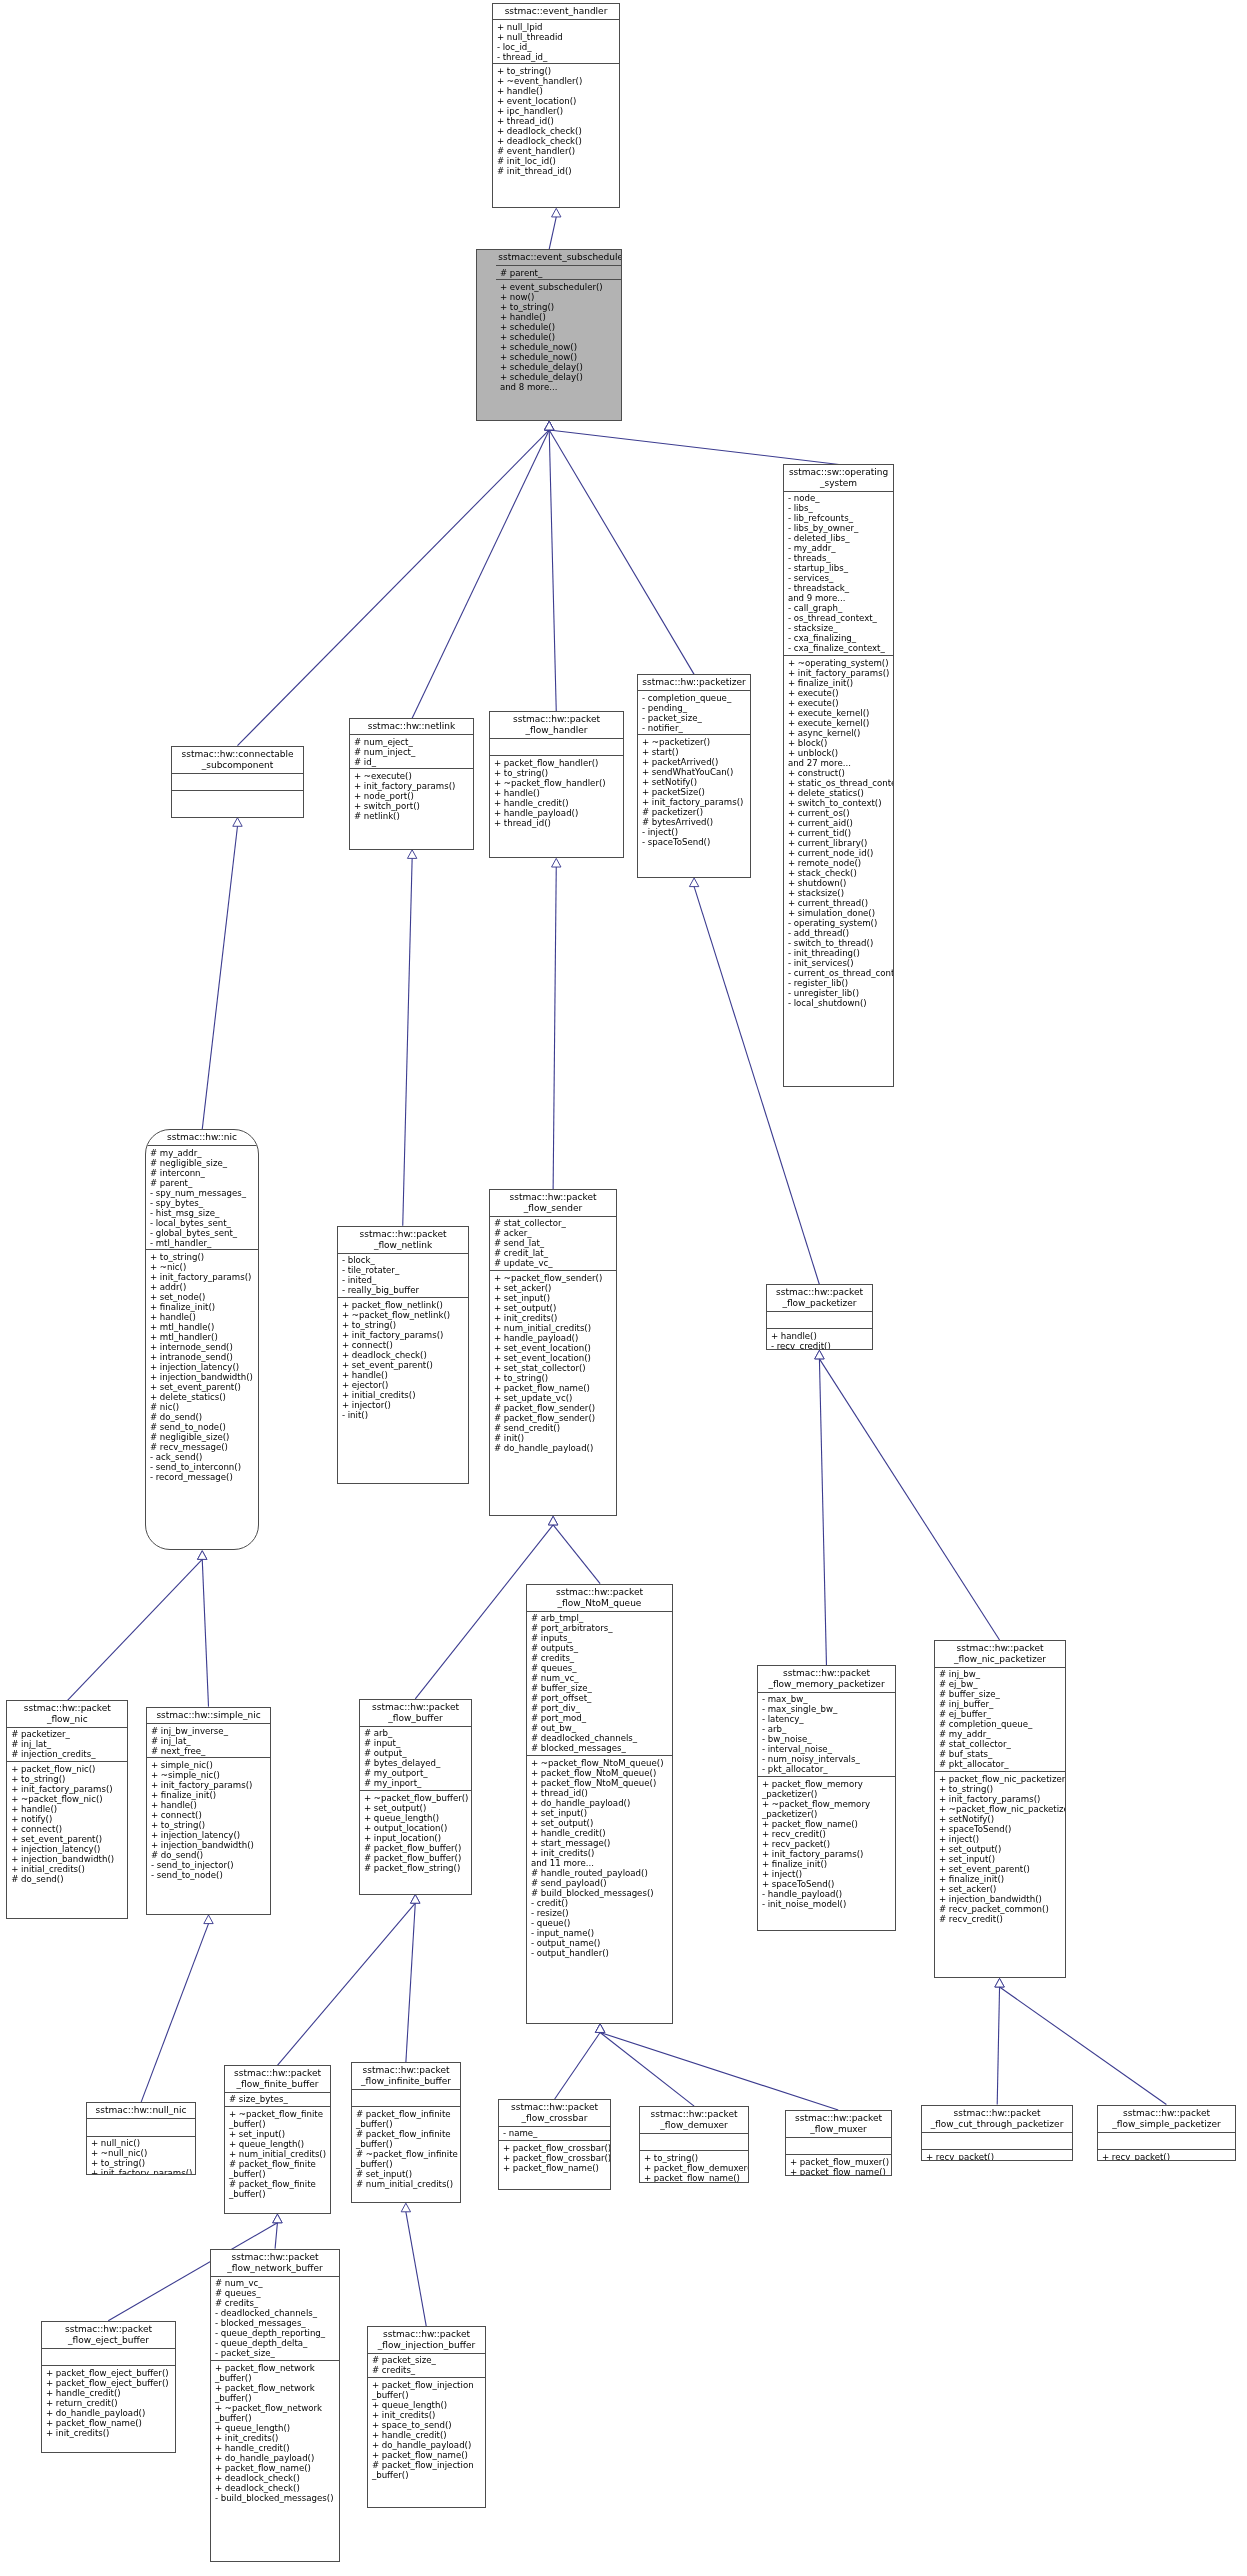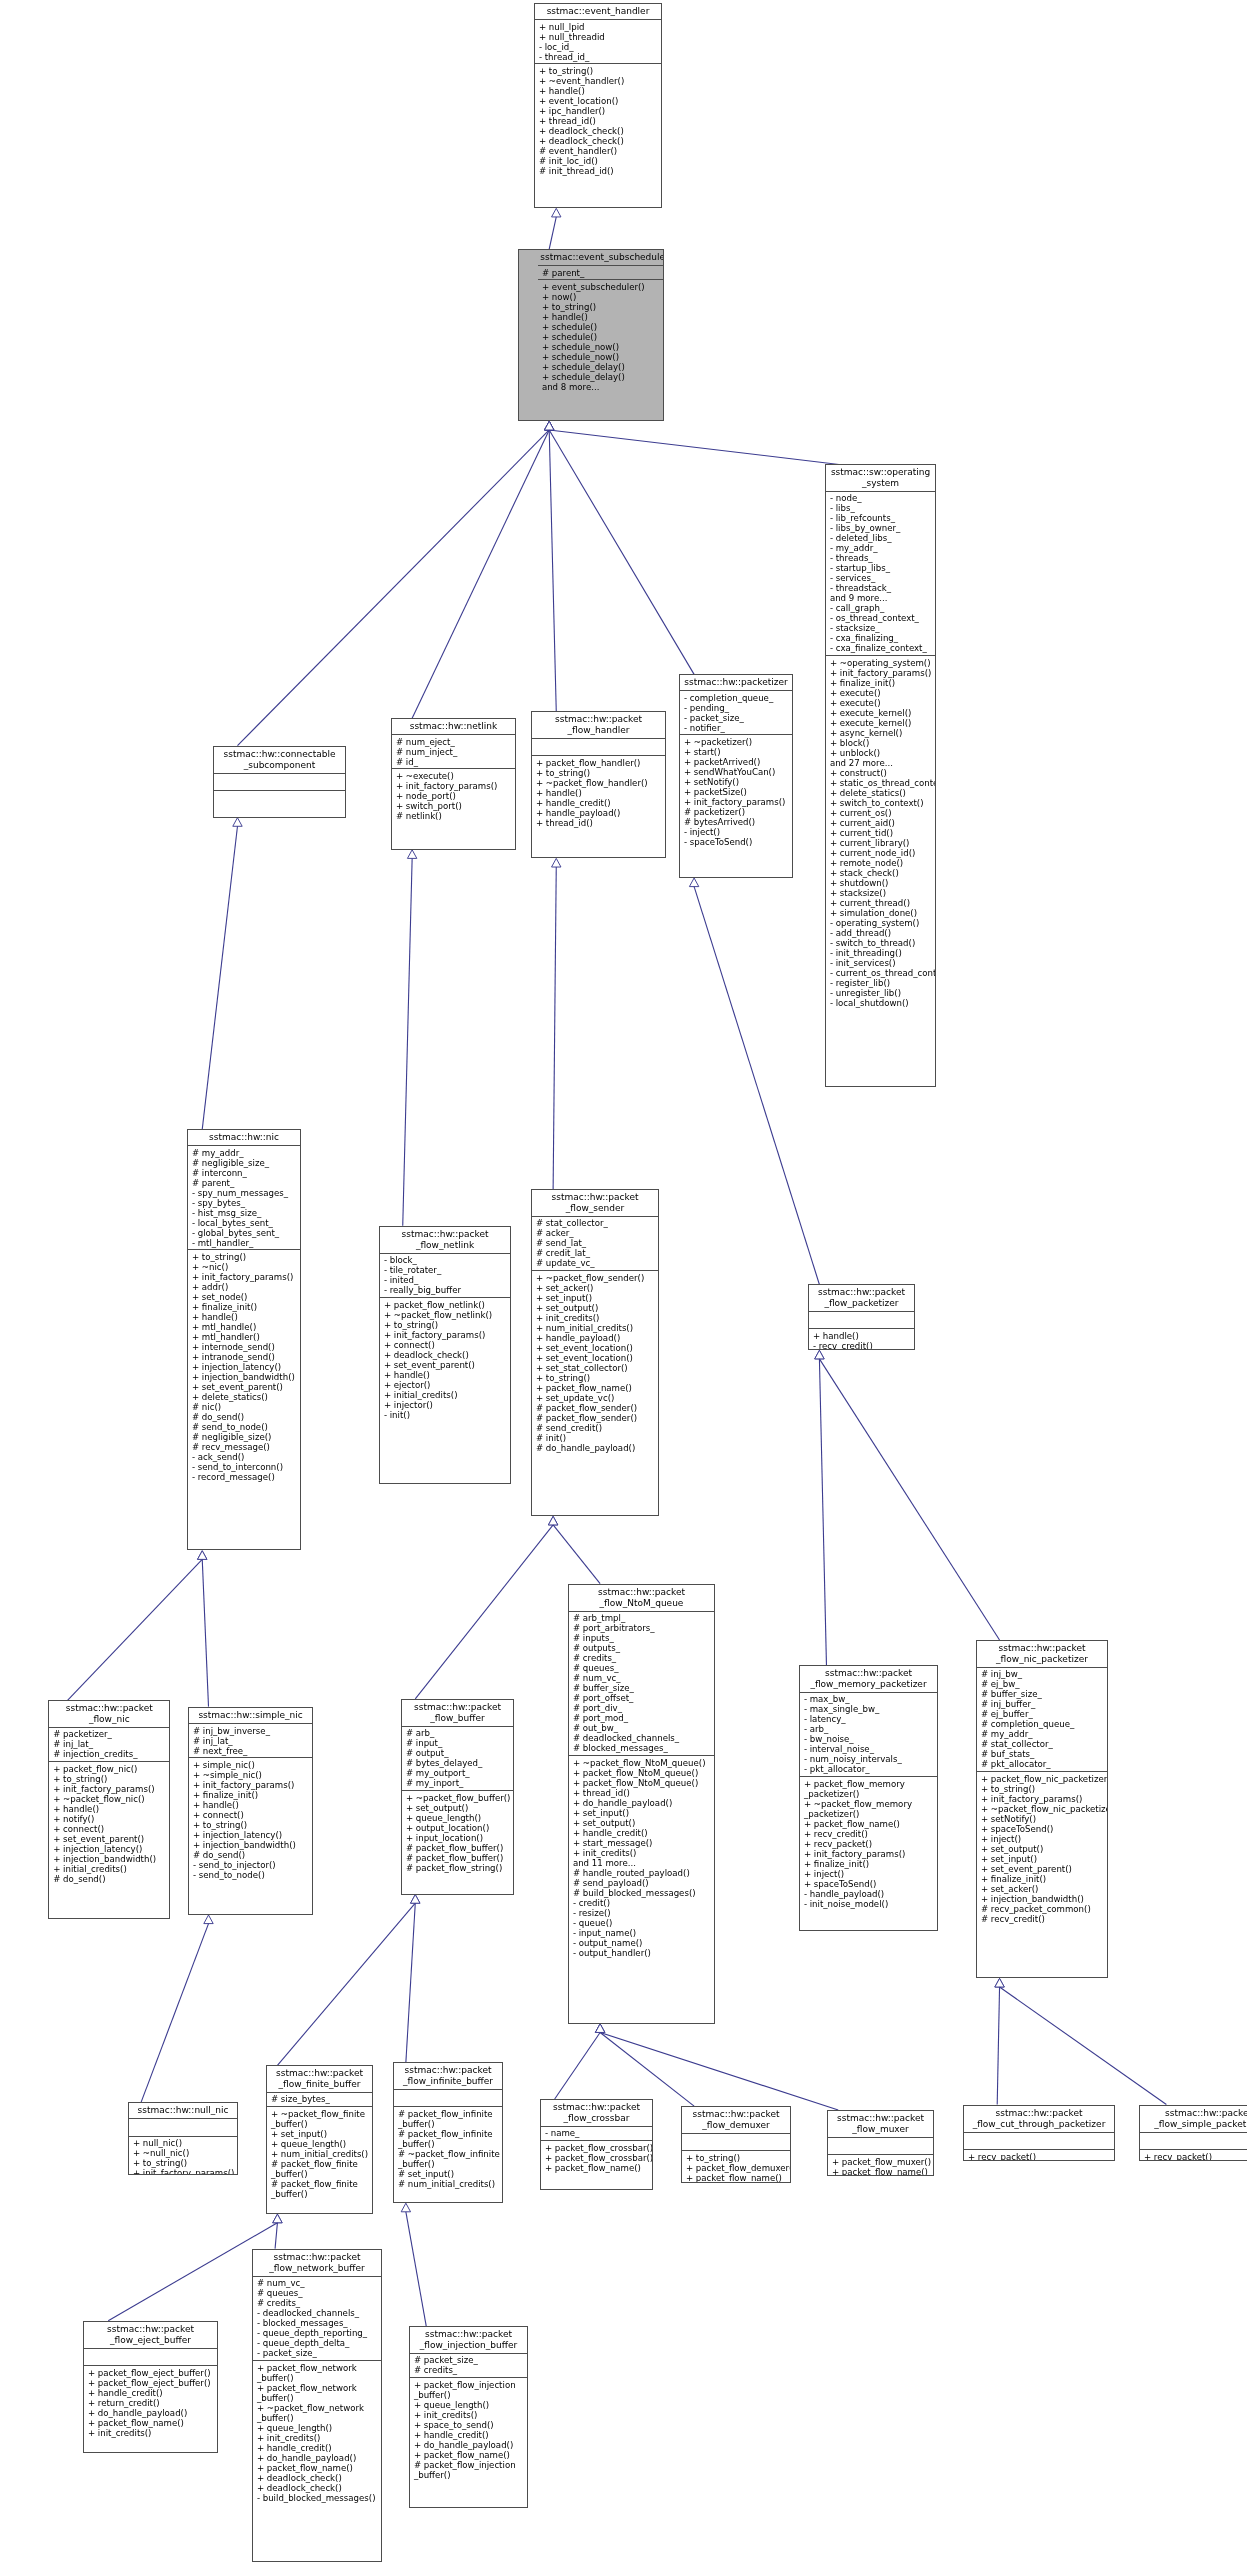--- a/index.html
+++ b/index.html
@@ -19,21 +19,20 @@
     left:0;top:0;
     width:1248px;height:2576px;
     pointer-events:none;
   }
   .node{
     position:absolute;
     box-sizing:border-box;
     border:0.8px solid #4d4d4d;
     background:#ffffff;
     overflow:hidden;
-    margin-left:42px;
   }
   .node.highlight{ background:#b3b3b3; }
   .nhead{
     text-align:center;
     font-size:9px;
     line-height:10.6px;
     color:#000;
     padding:2.3px 2.3px 2.3px 2.3px;
     border-bottom:0.8px solid #4d4d4d;
     white-space:pre-line;
@@ -263,21 +262,21 @@
           <div class="nrow">+ sendWhatYouCan()</div>
           <div class="nrow">+ setNotify()</div>
           <div class="nrow">+ packetSize()</div>
           <div class="nrow">+ init_factory_params()</div>
           <div class="nrow"># packetizer()</div>
           <div class="nrow"># bytesArrived()</div>
           <div class="nrow">- inject()</div>
           <div class="nrow">- spaceToSend()</div>
         </div>
       </div>
-      <div class="node" style="left: 145px; top: 1129px; width: 114px; height: 421px;">
+      <div class="node" style="left: 145px; top: 1129px; width: 114px; height: 421px; border-radius: 25px;">
         <div class="nhead">sstmac::hw::nic</div>
         <div class="nsec">
           <div class="nrow"># my_addr_</div>
           <div class="nrow"># negligible_size_</div>
           <div class="nrow"># interconn_</div>
           <div class="nrow"># parent_</div>
           <div class="nrow">- spy_num_messages_</div>
           <div class="nrow">- spy_bytes_</div>
           <div class="nrow">- hist_msg_size_</div>
           <div class="nrow">- local_bytes_sent_</div>

